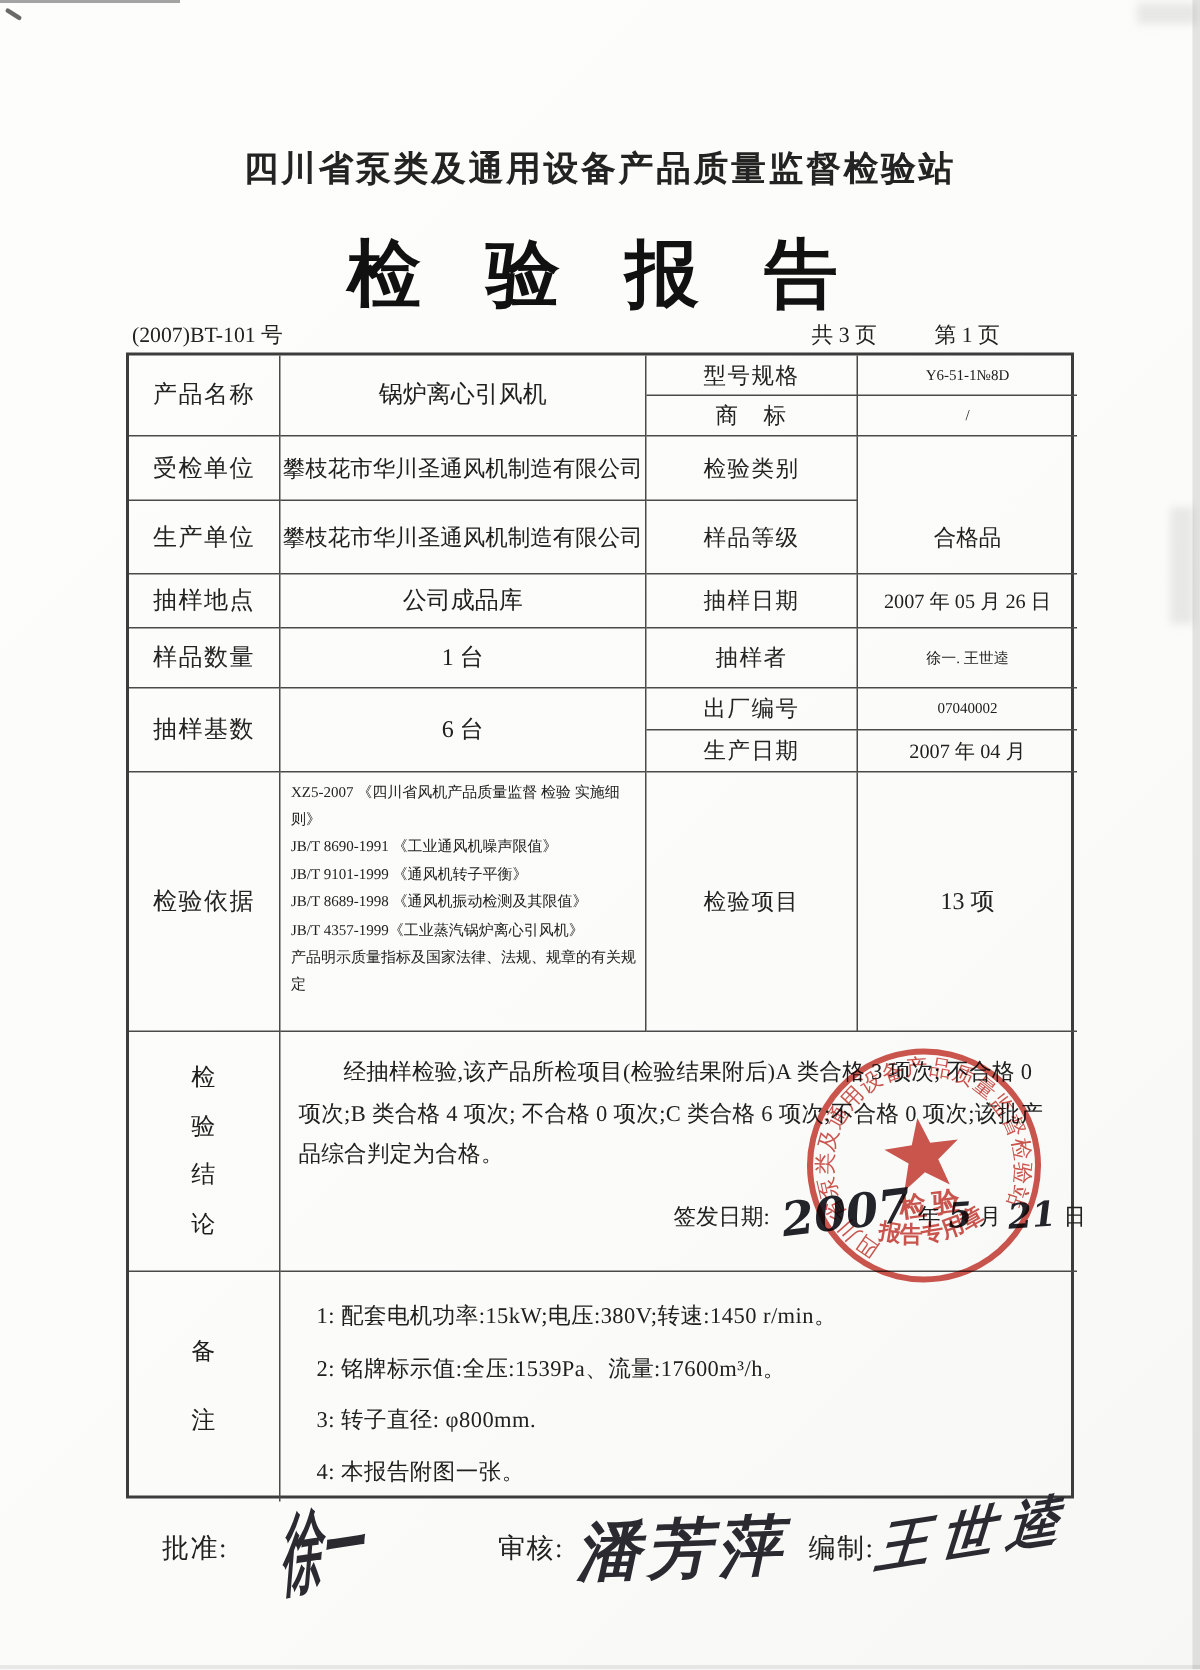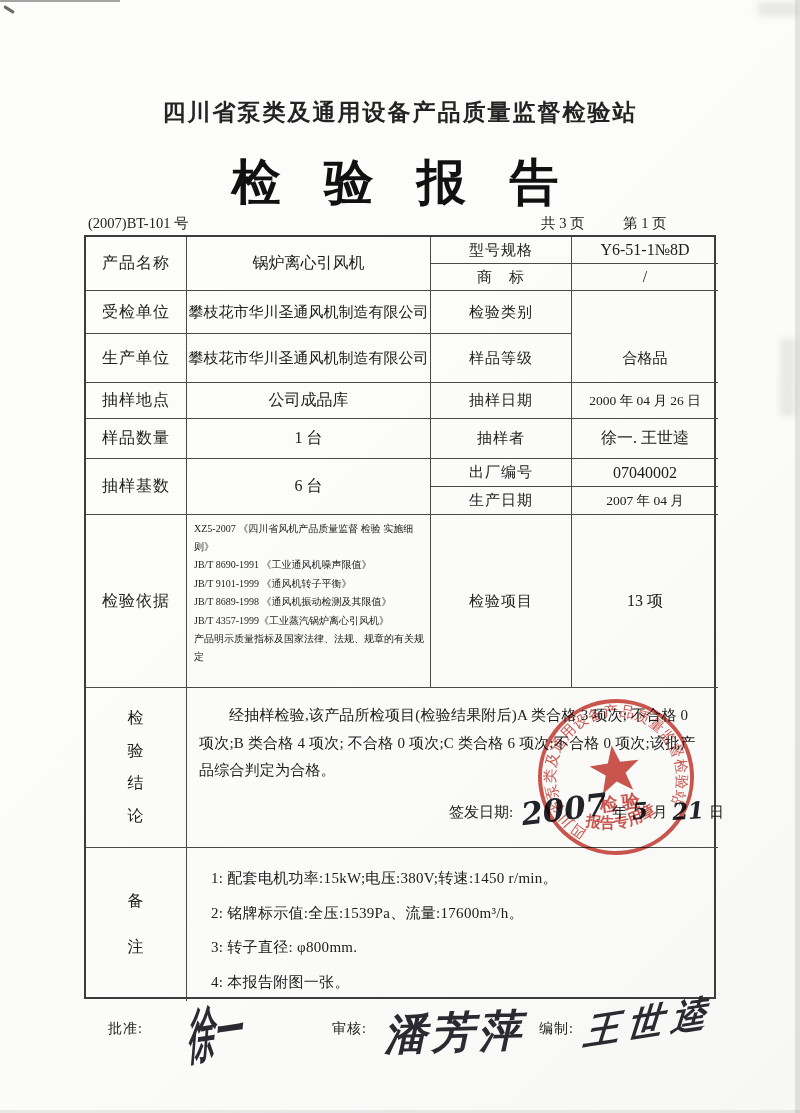--- a/index.html
+++ b/index.html
@@ -29,21 +29,21 @@
   
   .tbl{position:absolute;left:84px;top:235px;width:632px;height:764px;
        border:2px solid #3c3c3c;box-sizing:border-box;}
   .cell{position:absolute;box-sizing:border-box;border-right:1px solid #4a4a4a;border-bottom:1px solid #4a4a4a;
         display:flex;align-items:center;justify-content:center;text-align:center;}
   .cell.no-r{border-right:none;}
   .cell.no-b{border-bottom:none;}
   .lab{font-size:16px;letter-spacing:1px;color:#232323;}
   .lab3{font-size:15px;letter-spacing:1px;color:#232323;}
   .val2{font-size:16px;color:#202020;}
-  .val4{font-size:16px;color:#202020;}
+  .val4{font-size:10px;color:#202020;}
   .val4s{font-size:13.5px;color:#202020;}
 
   .basis{align-items:flex-start;justify-content:flex-start;text-align:left;
          padding:5px 4px 4px 7px;font-size:10px;line-height:17.5px;color:#222;
          flex-direction:column;}
   .basis div{margin:0 0 1px 0;}
 
   .vlabel{flex-direction:column;justify-content:space-around;padding:14px 0;}
   .vlabel span{font-size:16px;letter-spacing:1px;}
 
@@ -56,21 +56,21 @@
 
   .remarks-body{align-items:flex-start;justify-content:flex-start;text-align:left;display:block;
                 padding:13px 10px 0 24px;font-size:15px;color:#202020;}
   .remarks-body div{line-height:34.5px;letter-spacing:.3px;}
 
   
   .stamp{position:absolute;left:526px;top:687px;width:180px;height:180px;
          opacity:.82;mix-blend-mode:multiply;transform:rotate(-8deg);}
 
   
-  .foot-label{position:absolute;font-size:14px;letter-spacing:1px;color:#222;}
+  .foot-label{position:absolute;font-size:18px;letter-spacing:1px;color:#222;}
   .sig{position:absolute;color:#2a2a30;font-family:"DejaVu Serif","Liberation Serif",serif;
        font-style:italic;white-space:nowrap;}
   .sig-approve{left:186px;top:998px;font-size:44px;font-weight:600;transform:scale(.62,1.35) rotate(-4deg);transform-origin:left top;}
   .sig-review{left:384px;top:1004px;font-size:43px;font-weight:600;letter-spacing:4px;transform:rotate(-2deg);}
   .sig-prepare{left:586px;top:1008px;font-size:36px;font-weight:600;letter-spacing:8px;
                transform:rotate(-9deg) skewX(-14deg);transform-origin:left top;}
 </style>
 </head>
 <body>
 
@@ -106,21 +106,21 @@
     <div class="cell lab3" style="left:345px;top:54px;width:141px;height:43px;">检验类别</div>
 
     <div class="cell lab" style="left:0;top:97px;width:101px;height:49px;">生产单位</div>
     <div class="cell val2" style="left:101px;top:97px;width:244px;height:49px;font-size:15px;">攀枝花市华川圣通风机制造有限公司</div>
     <div class="cell lab3" style="left:345px;top:97px;width:141px;height:49px;">样品等级</div>
     <div class="cell val4 no-r" style="left:486px;top:97px;width:146px;height:49px;font-size:15px;">合格品</div>
 
     <div class="cell lab" style="left:0;top:146px;width:101px;height:36px;">抽样地点</div>
     <div class="cell val2" style="left:101px;top:146px;width:244px;height:36px;">公司成品库</div>
     <div class="cell lab3" style="left:345px;top:146px;width:141px;height:36px;">抽样日期</div>
-    <div class="cell val4s no-r" style="left:486px;top:146px;width:146px;height:36px;">2000 年 04 月 26 日</div>
+    <div class="cell val4s no-r" style="left:486px;top:146px;width:146px;height:36px;">2007 年 05 月 26 日</div>
 
     <div class="cell lab" style="left:0;top:182px;width:101px;height:40px;">样品数量</div>
     <div class="cell val2" style="left:101px;top:182px;width:244px;height:40px;">1 台</div>
     <div class="cell lab3" style="left:345px;top:182px;width:141px;height:40px;">抽样者</div>
     <div class="cell val4 no-r" style="left:486px;top:182px;width:146px;height:40px;">徐一. 王世逵</div>
 
     <div class="cell lab" style="left:0;top:222px;width:101px;height:56px;">抽样基数</div>
     <div class="cell val2" style="left:101px;top:222px;width:244px;height:56px;">6 台</div>
     <div class="cell lab3" style="left:345px;top:222px;width:141px;height:28px;font-family:Liberation Mono, monospace;">出厂编号</div>
     <div class="cell val4 no-r" style="left:486px;top:222px;width:146px;height:28px;">07040002</div>

